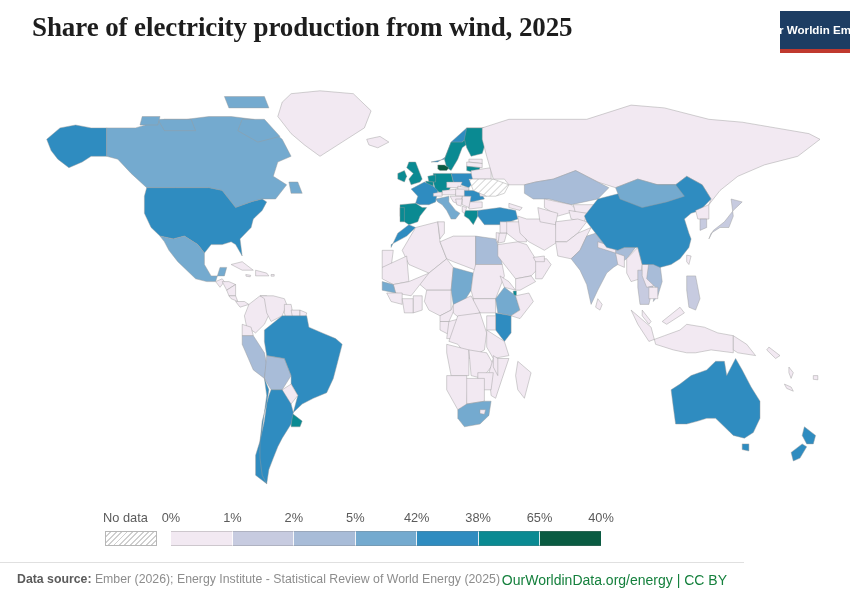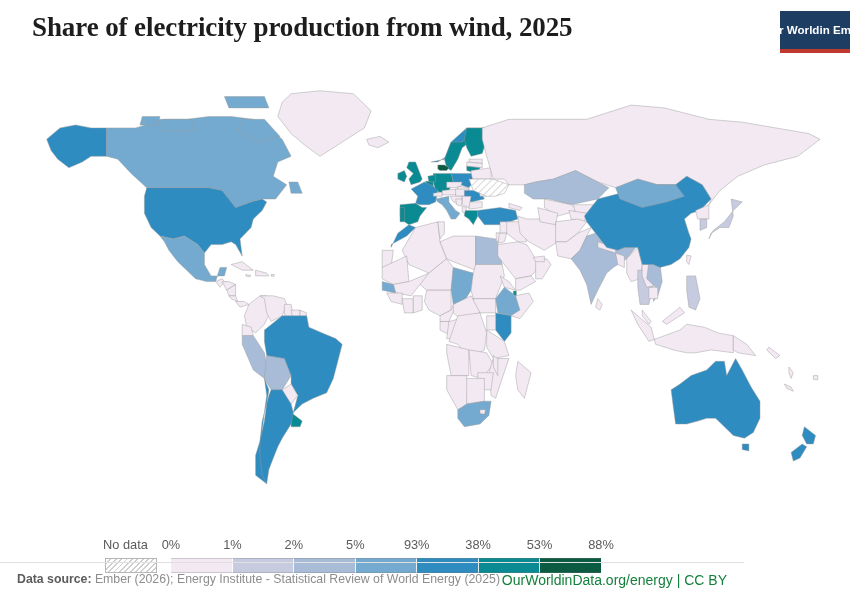--- a/index.html
+++ b/index.html
@@ -81,21 +81,21 @@
     stroke: #9a9a9a;
     stroke-width: 0.45;
     stroke-linejoin: round;
     vector-effect: non-scaling-stroke;
   }
 
   
   #legend {
     position: absolute;
     left: 0;
-    top: 532px;
+    top: 505px;
     width: 702px;
     height: 50px;
   }
   #legend-inner {
     position: relative;
     margin: 0 auto;
     width: 500px;
     height: 50px;
   }
   #nodata-label {
@@ -664,24 +664,24 @@
 
 <div id="legend">
   <div id="legend-inner">
     <div id="nodata-label">No data</div>
     <div id="nodata-swatch"></div>
     <div id="ticks-wrap">
         <div class="tick" style="left: 0%;">0%</div>
         <div class="tick" style="left: 14.2857%;">1%</div>
         <div class="tick" style="left: 28.5714%;">2%</div>
         <div class="tick" style="left: 42.8571%;">5%</div>
-        <div class="tick" style="left: 57.1429%;">93%</div>
+        <div class="tick" style="left: 57.1429%;">42%</div>
         <div class="tick" style="left: 71.4286%;">38%</div>
-        <div class="tick" style="left: 85.7143%;">53%</div>
-        <div class="tick" style="left: 100%;">88%</div>
+        <div class="tick" style="left: 85.7143%;">65%</div>
+        <div class="tick" style="left: 100%;">40%</div>
       </div>
     <div id="bins-wrap">
         <div class="bin" title="0%–1%" style="background: rgb(242, 233, 242);"></div>
         <div class="bin" title="1%–2%" style="background: rgb(199, 203, 224);"></div>
         <div class="bin" title="2%–5%" style="background: rgb(168, 188, 216);"></div>
         <div class="bin" title="5%–10%" style="background: rgb(116, 170, 207);"></div>
         <div class="bin" title="10%–20%" style="background: rgb(47, 140, 192);"></div>
         <div class="bin" title="20%–50%" style="background: rgb(10, 138, 146);"></div>
         <div class="bin" title="50%–100%" style="background: rgb(10, 91, 66);"></div>
       </div>

